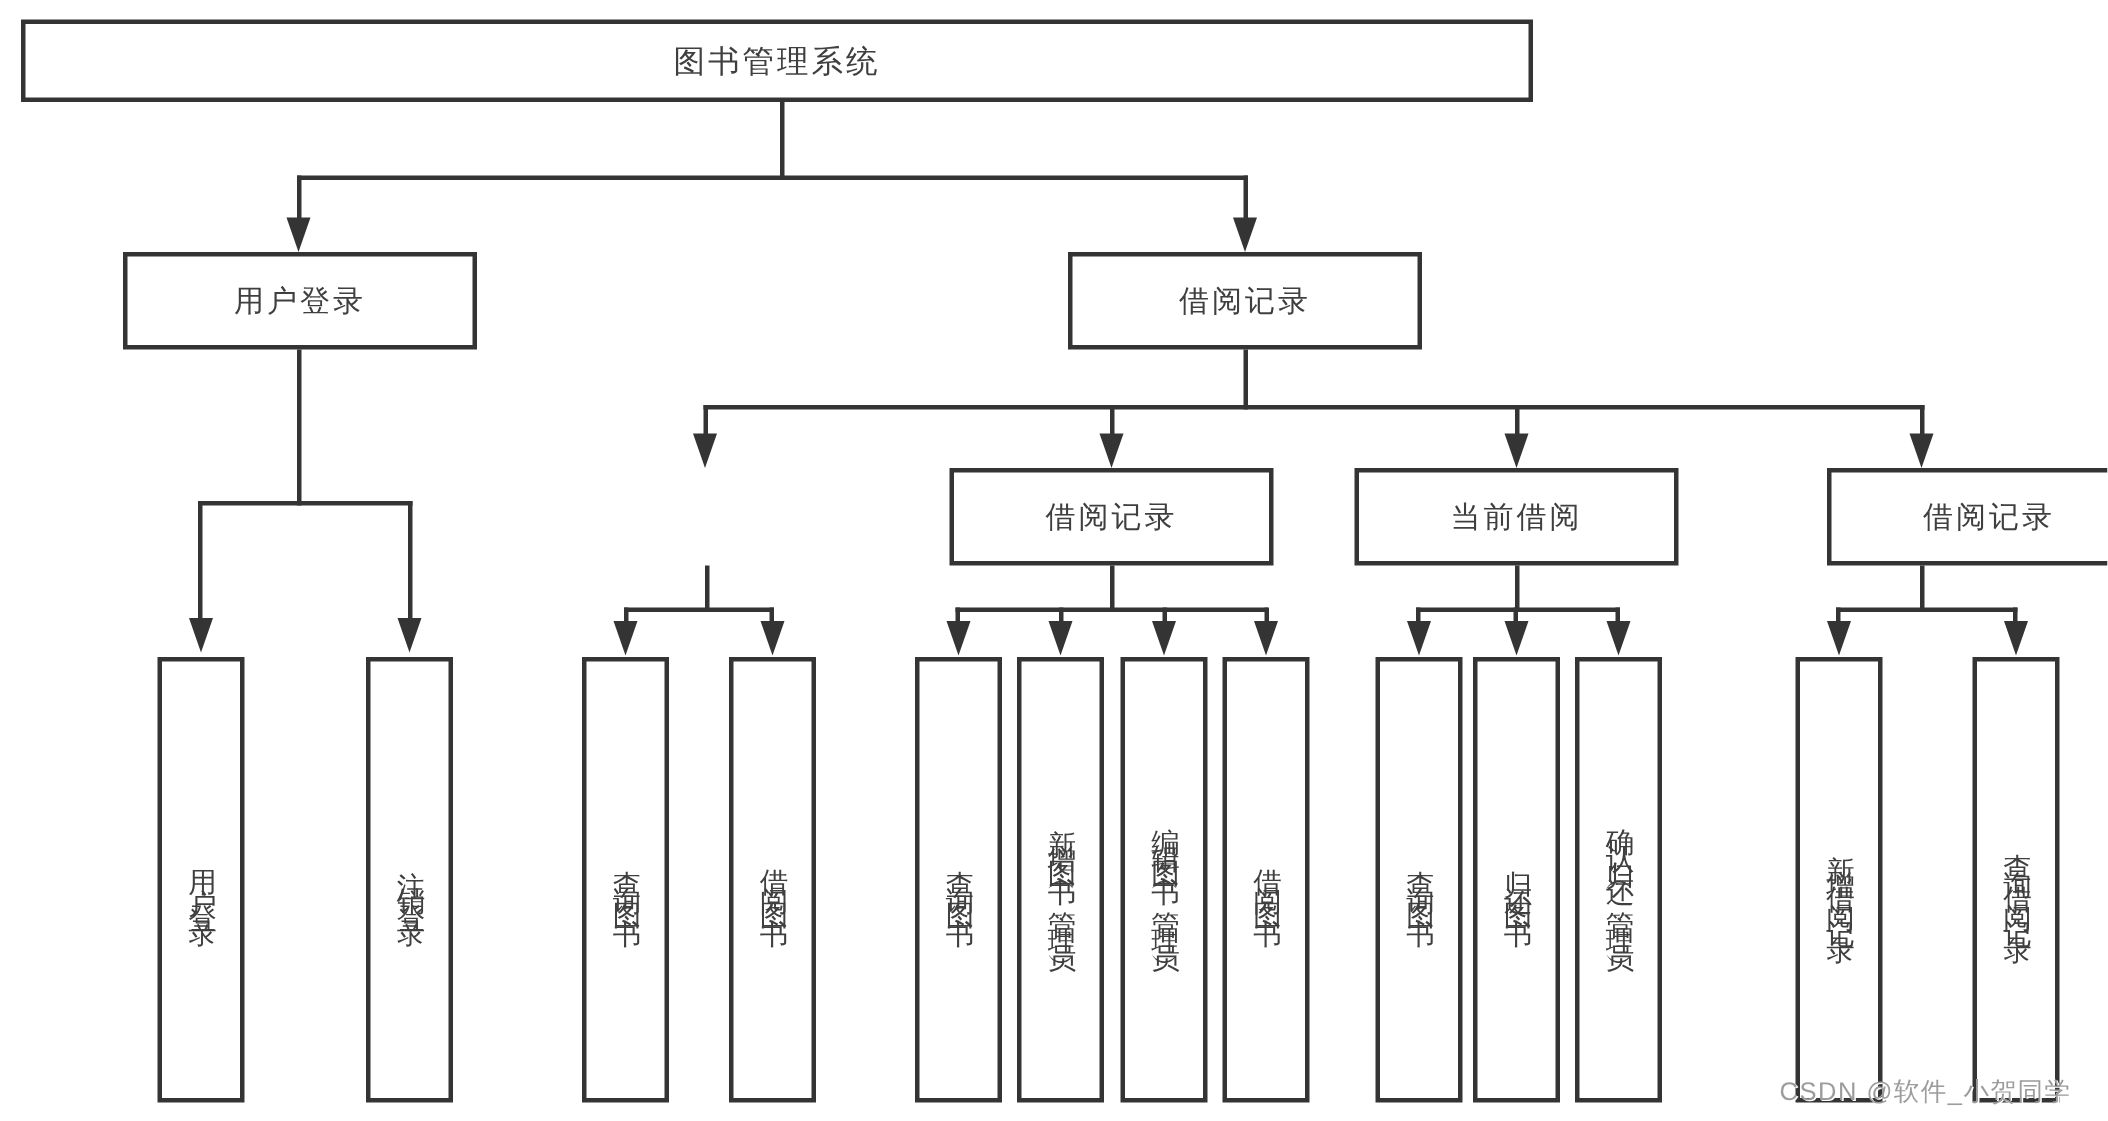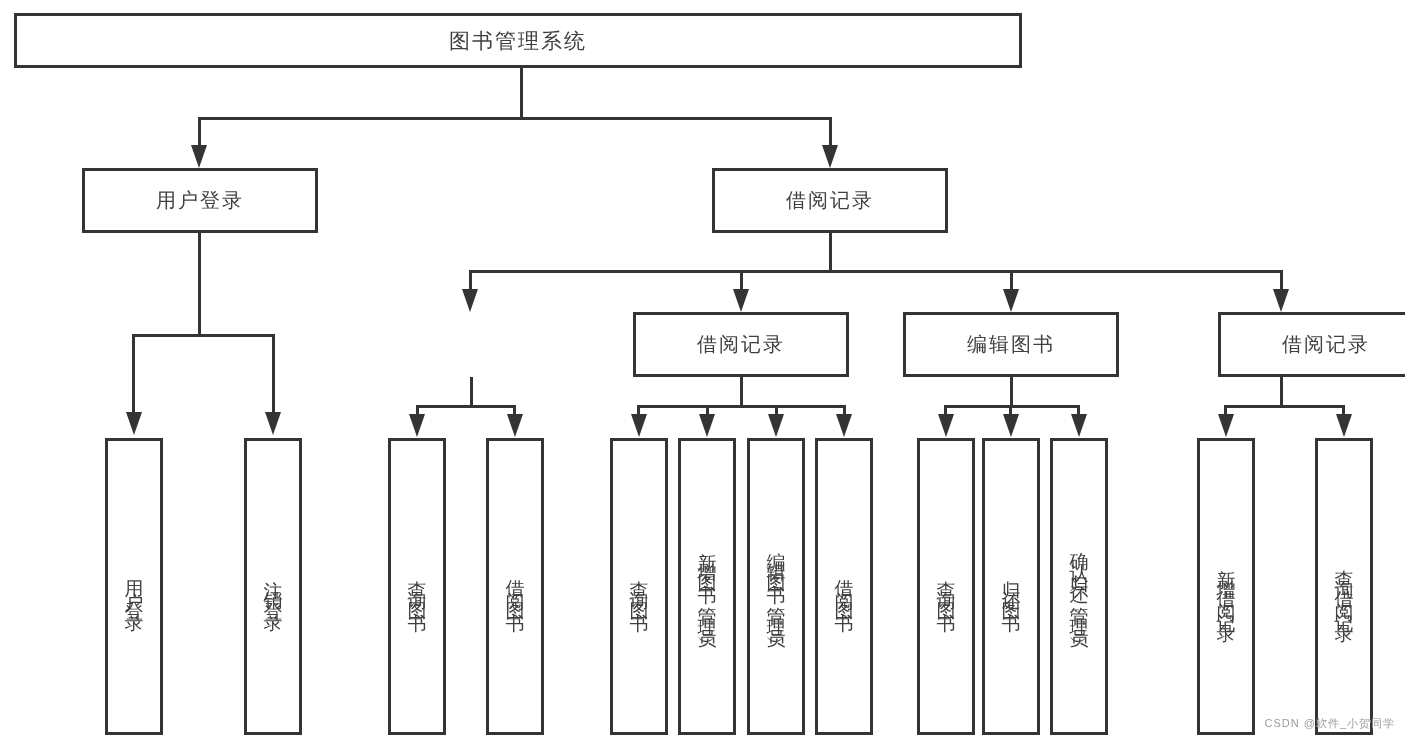--- a/index.html
+++ b/index.html
@@ -20,22 +20,22 @@
     font-size:19px; letter-spacing:11px; line-height:1.05; color:#3f3f3f;
   }
   .vl { position:absolute; width:3px; background:#343434; }
   .hl { position:absolute; height:3px; background:#343434; }
   .ah {
     position:absolute; width:0; height:0;
     border-left:8px solid transparent; border-right:8px solid transparent;
     border-top:23px solid #343434;
   }
   .watermark {
-    position:absolute; right:10px; top:716px;
-    font-size:11px; color:#9c9c9c; letter-spacing:1px;
+    position:absolute; right:24px; top:716px;
+    font-size:17px; color:#9c9c9c; letter-spacing:1px;
     text-shadow:1px 1px 0 #ffffff; white-space:nowrap;
   }
 </style>
 </head>
 <body>
 
 <div class="stage">
 
   <div class="box" style="left:14px; top:13px; width:1008px; height:55px;">
     <span class="hlabel title-label">图书管理系统</span>
@@ -70,21 +70,21 @@
   <div class="ah" style="left:733px; top:289px;"></div>
   <div class="vl" style="left:1010px; top:270px; height:21px;"></div>
   <div class="ah" style="left:1003px; top:289px;"></div>
   <div class="vl" style="left:1280px; top:270px; height:21px;"></div>
   <div class="ah" style="left:1273px; top:289px;"></div>
 
   <div class="box" style="left:633px; top:312px; width:216px; height:65px;">
     <span class="hlabel">借阅记录</span>
   </div>
   <div class="box" style="left:903px; top:312px; width:216px; height:65px;">
-    <span class="hlabel">编辑图书</span>
+    <span class="hlabel">当前借阅</span>
   </div>
   <div class="box" style="left:1173px; top:312px; width:216px; height:65px;margin-left:45px;">
     <span class="hlabel">借阅记录</span>
   </div>
 
   <div class="vl" style="left:470px; top:377px; height:31px;"></div>
   <div class="hl" style="left:416px; top:405px; width:100px;"></div>
   <div class="vl" style="left:416px; top:405px; height:12px;"></div>
   <div class="ah" style="left:409px; top:414px;"></div>
   <div class="vl" style="left:513px; top:405px; height:12px;"></div>

